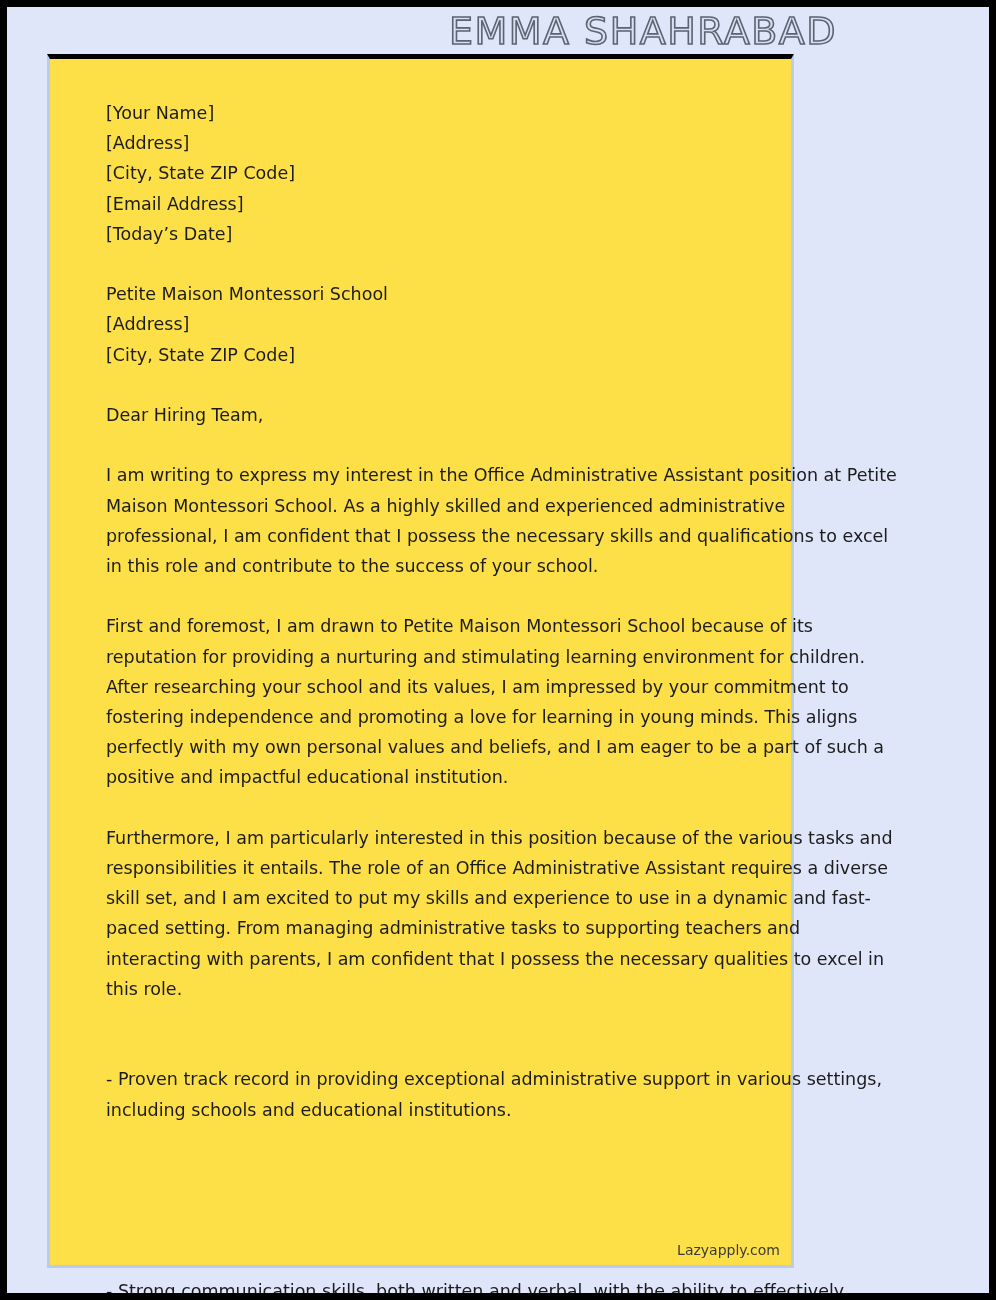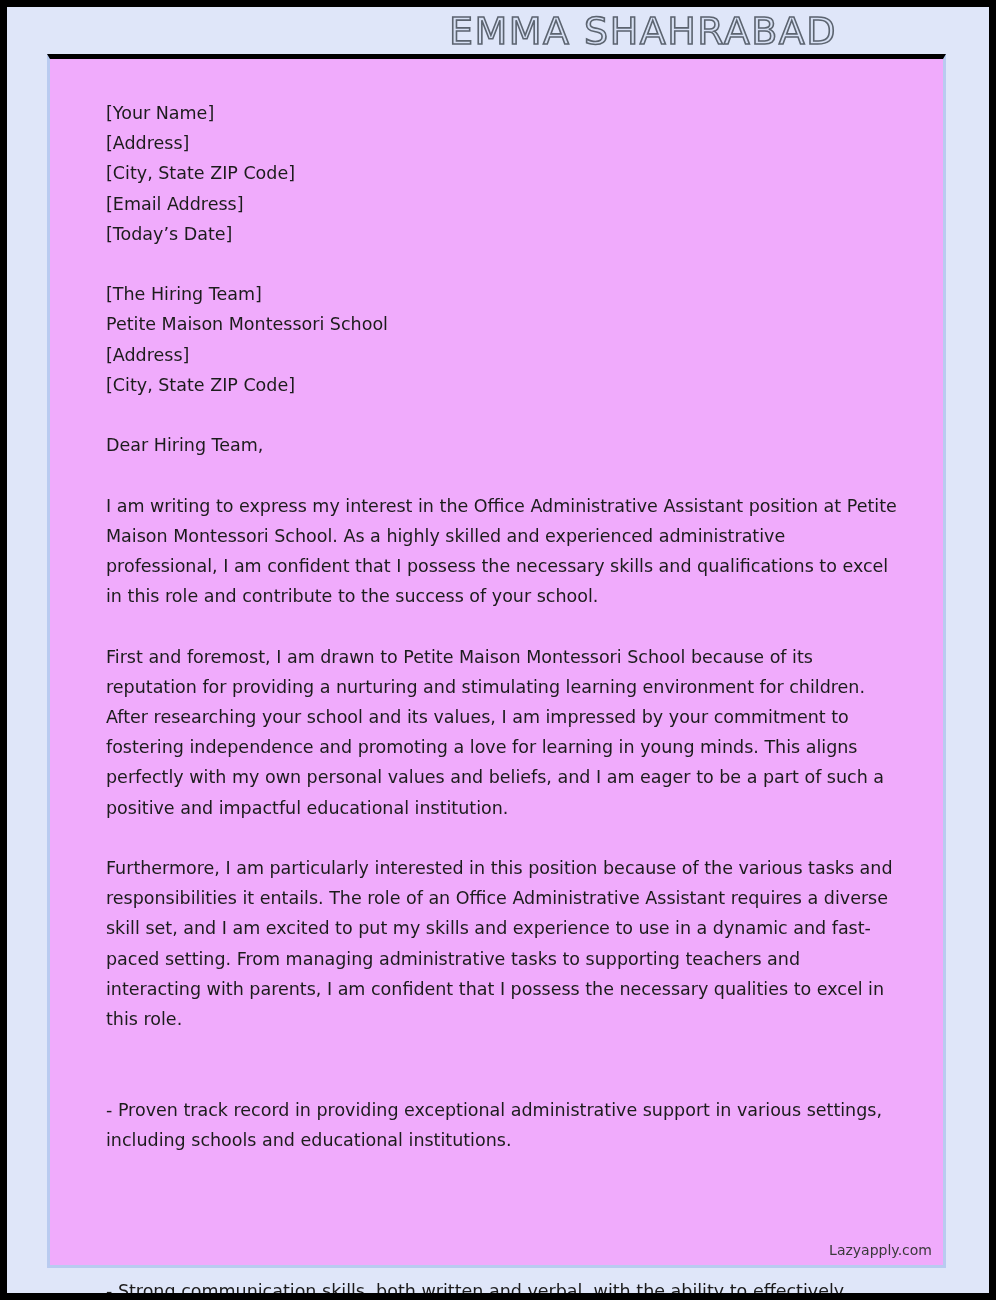--- a/index.html
+++ b/index.html
@@ -48,23 +48,23 @@
     -webkit-text-stroke: 1.6px #5c6470;
     text-stroke: 1.6px #5c6470;
     white-space: nowrap;
   }
 
   
   .page {
     position: absolute;
     left: 40px;
     top: 47px;
-    width: 899px;
+    width: 747px;
     height: 1214px;
-    background: #f0abfc;
+    background: #fde047;
     border-top: 5px solid #000000;
     border-left: 3px solid #b9cbf0;
     border-right: 3px solid #b9cbf0;
     border-bottom: 3px solid #b9cbf0;
     box-sizing: border-box;
     overflow: visible;
   }
 
   .page-inner {
     position: absolute;
@@ -139,21 +139,20 @@
         <div class="line">[Your Name]</div>
         <div class="line">[Address]</div>
         <div class="line">[City, State ZIP Code]</div>
         <div class="line">[Email Address]</div>
         <div class="line">[Today’s Date]</div>
       </div>
 
       <div class="blank"></div>
 
       <div class="block">
-        <div class="line">[The Hiring Team]</div>
         <div class="line">Petite Maison Montessori School</div>
         <div class="line">[Address]</div>
         <div class="line">[City, State ZIP Code]</div>
       </div>
 
       <div class="blank"></div>
 
       <p class="para">Dear Hiring Team,</p>
 
       <div class="blank"></div>

